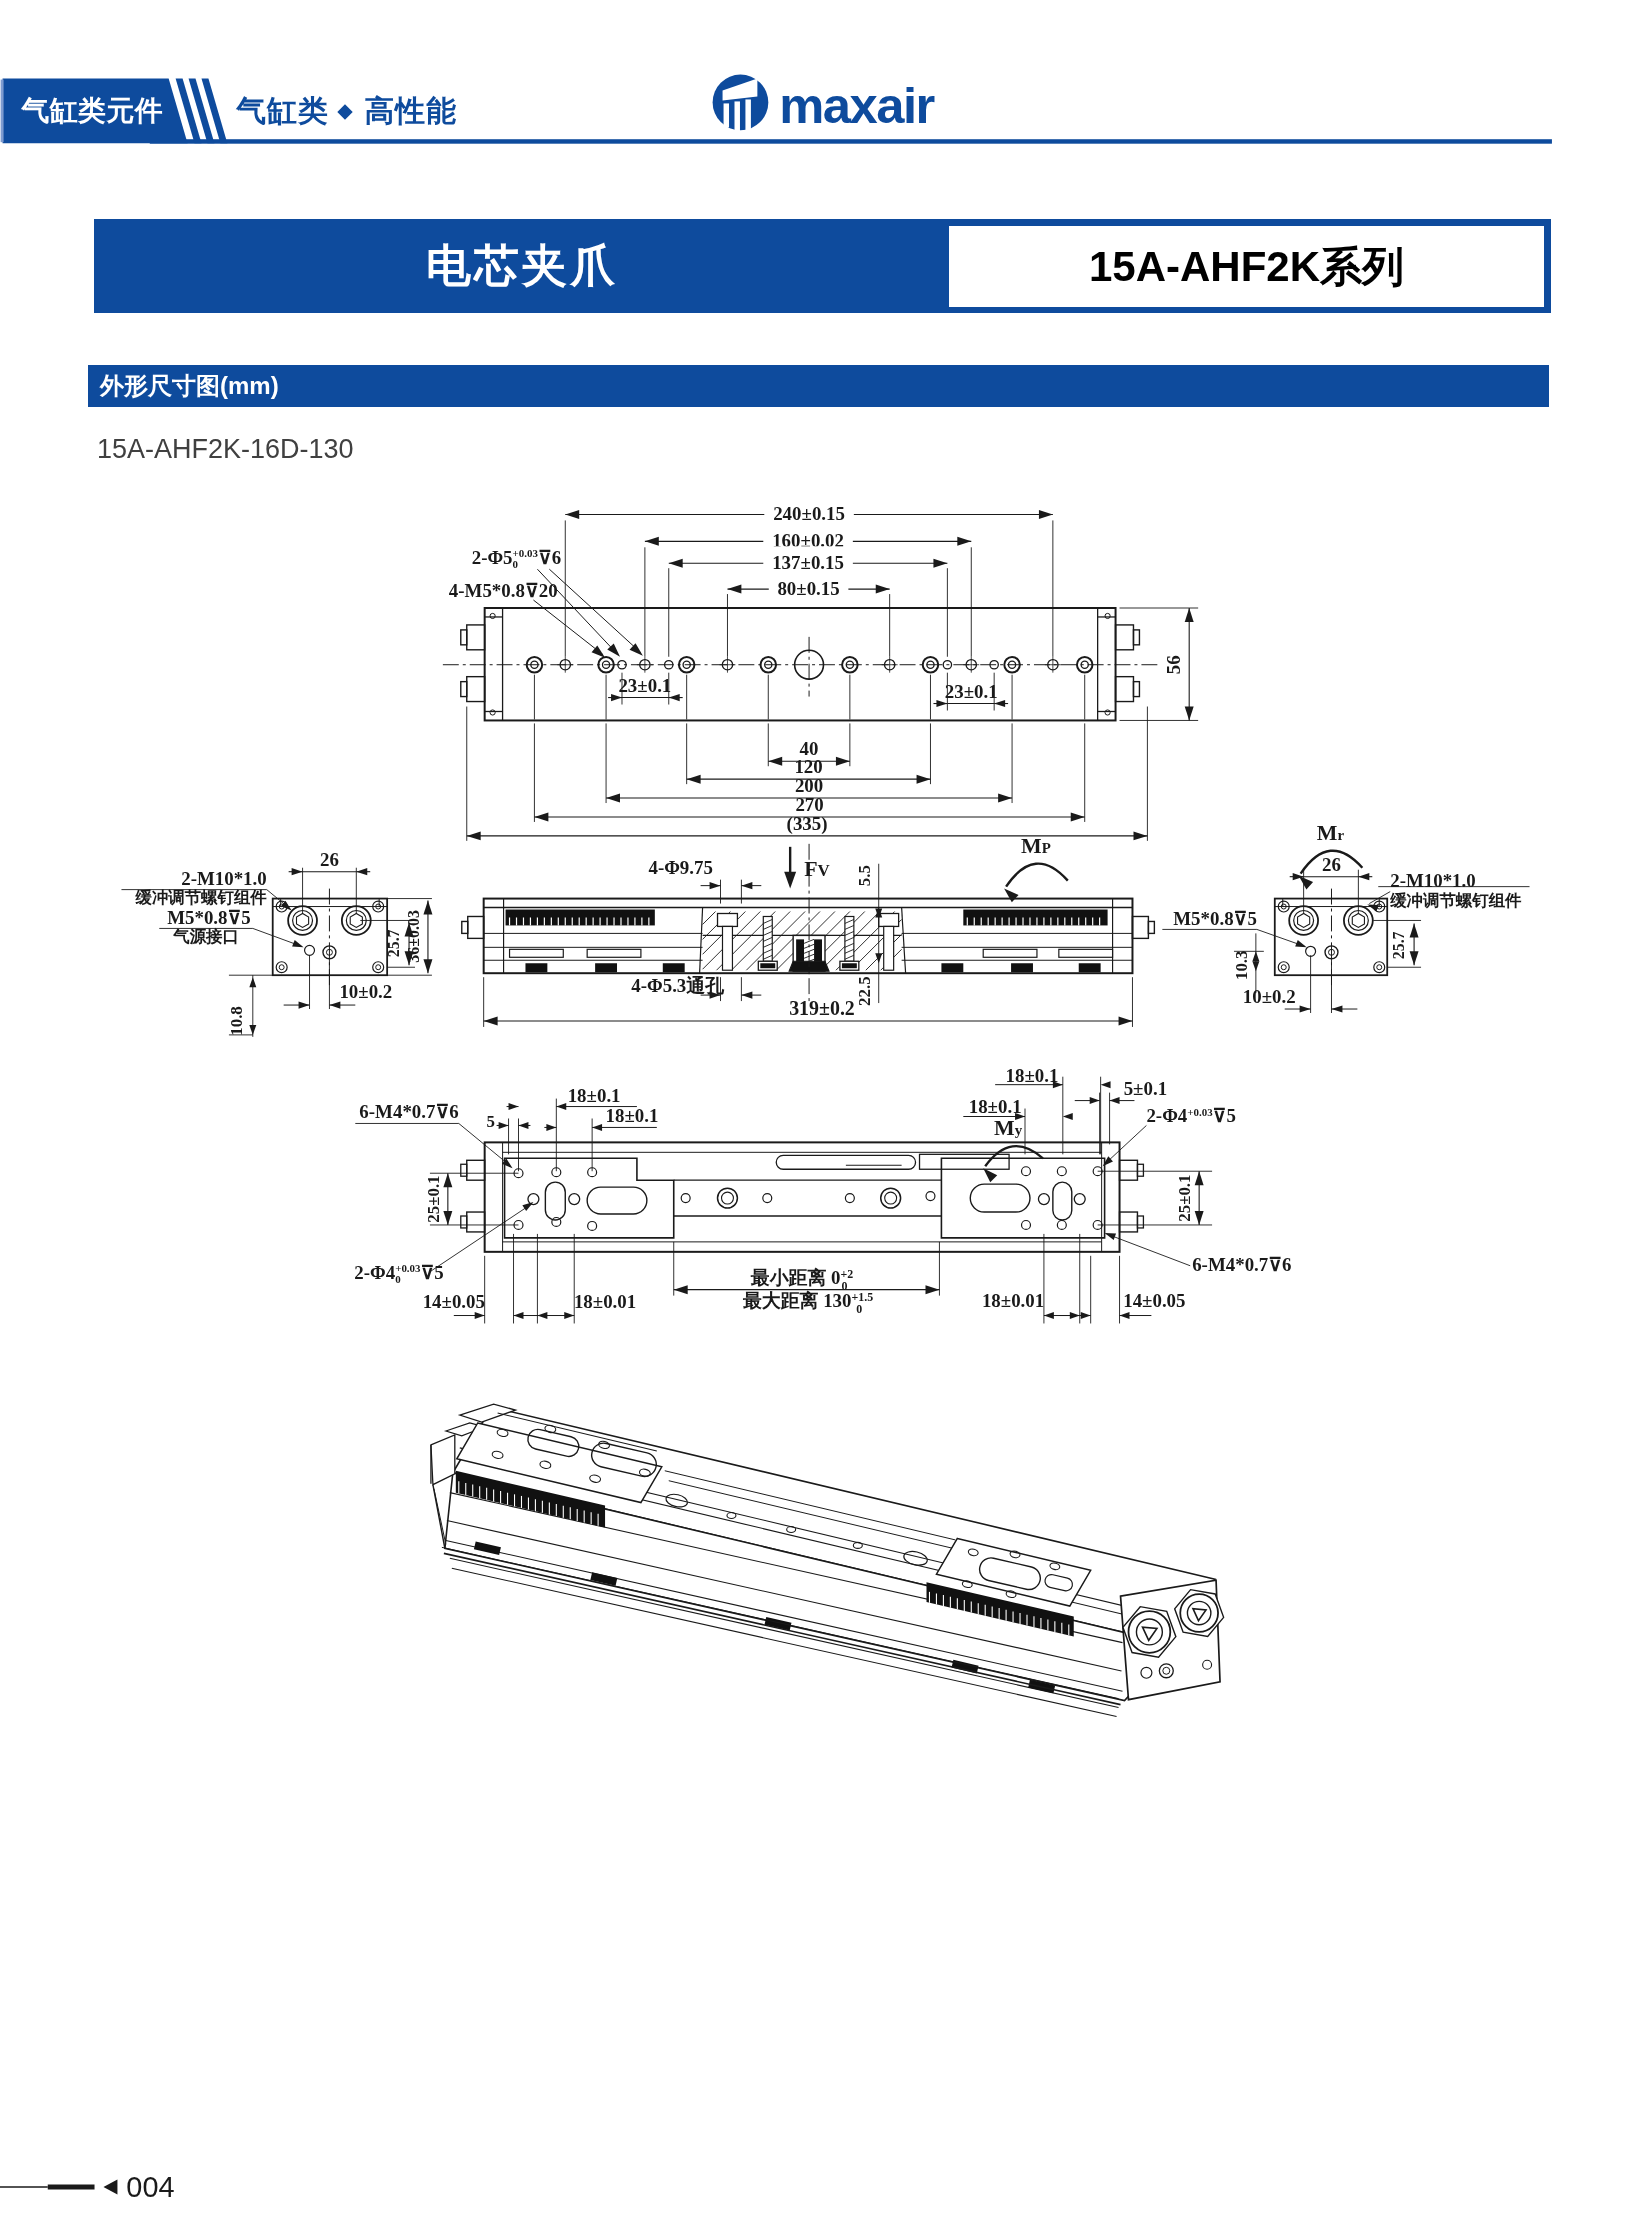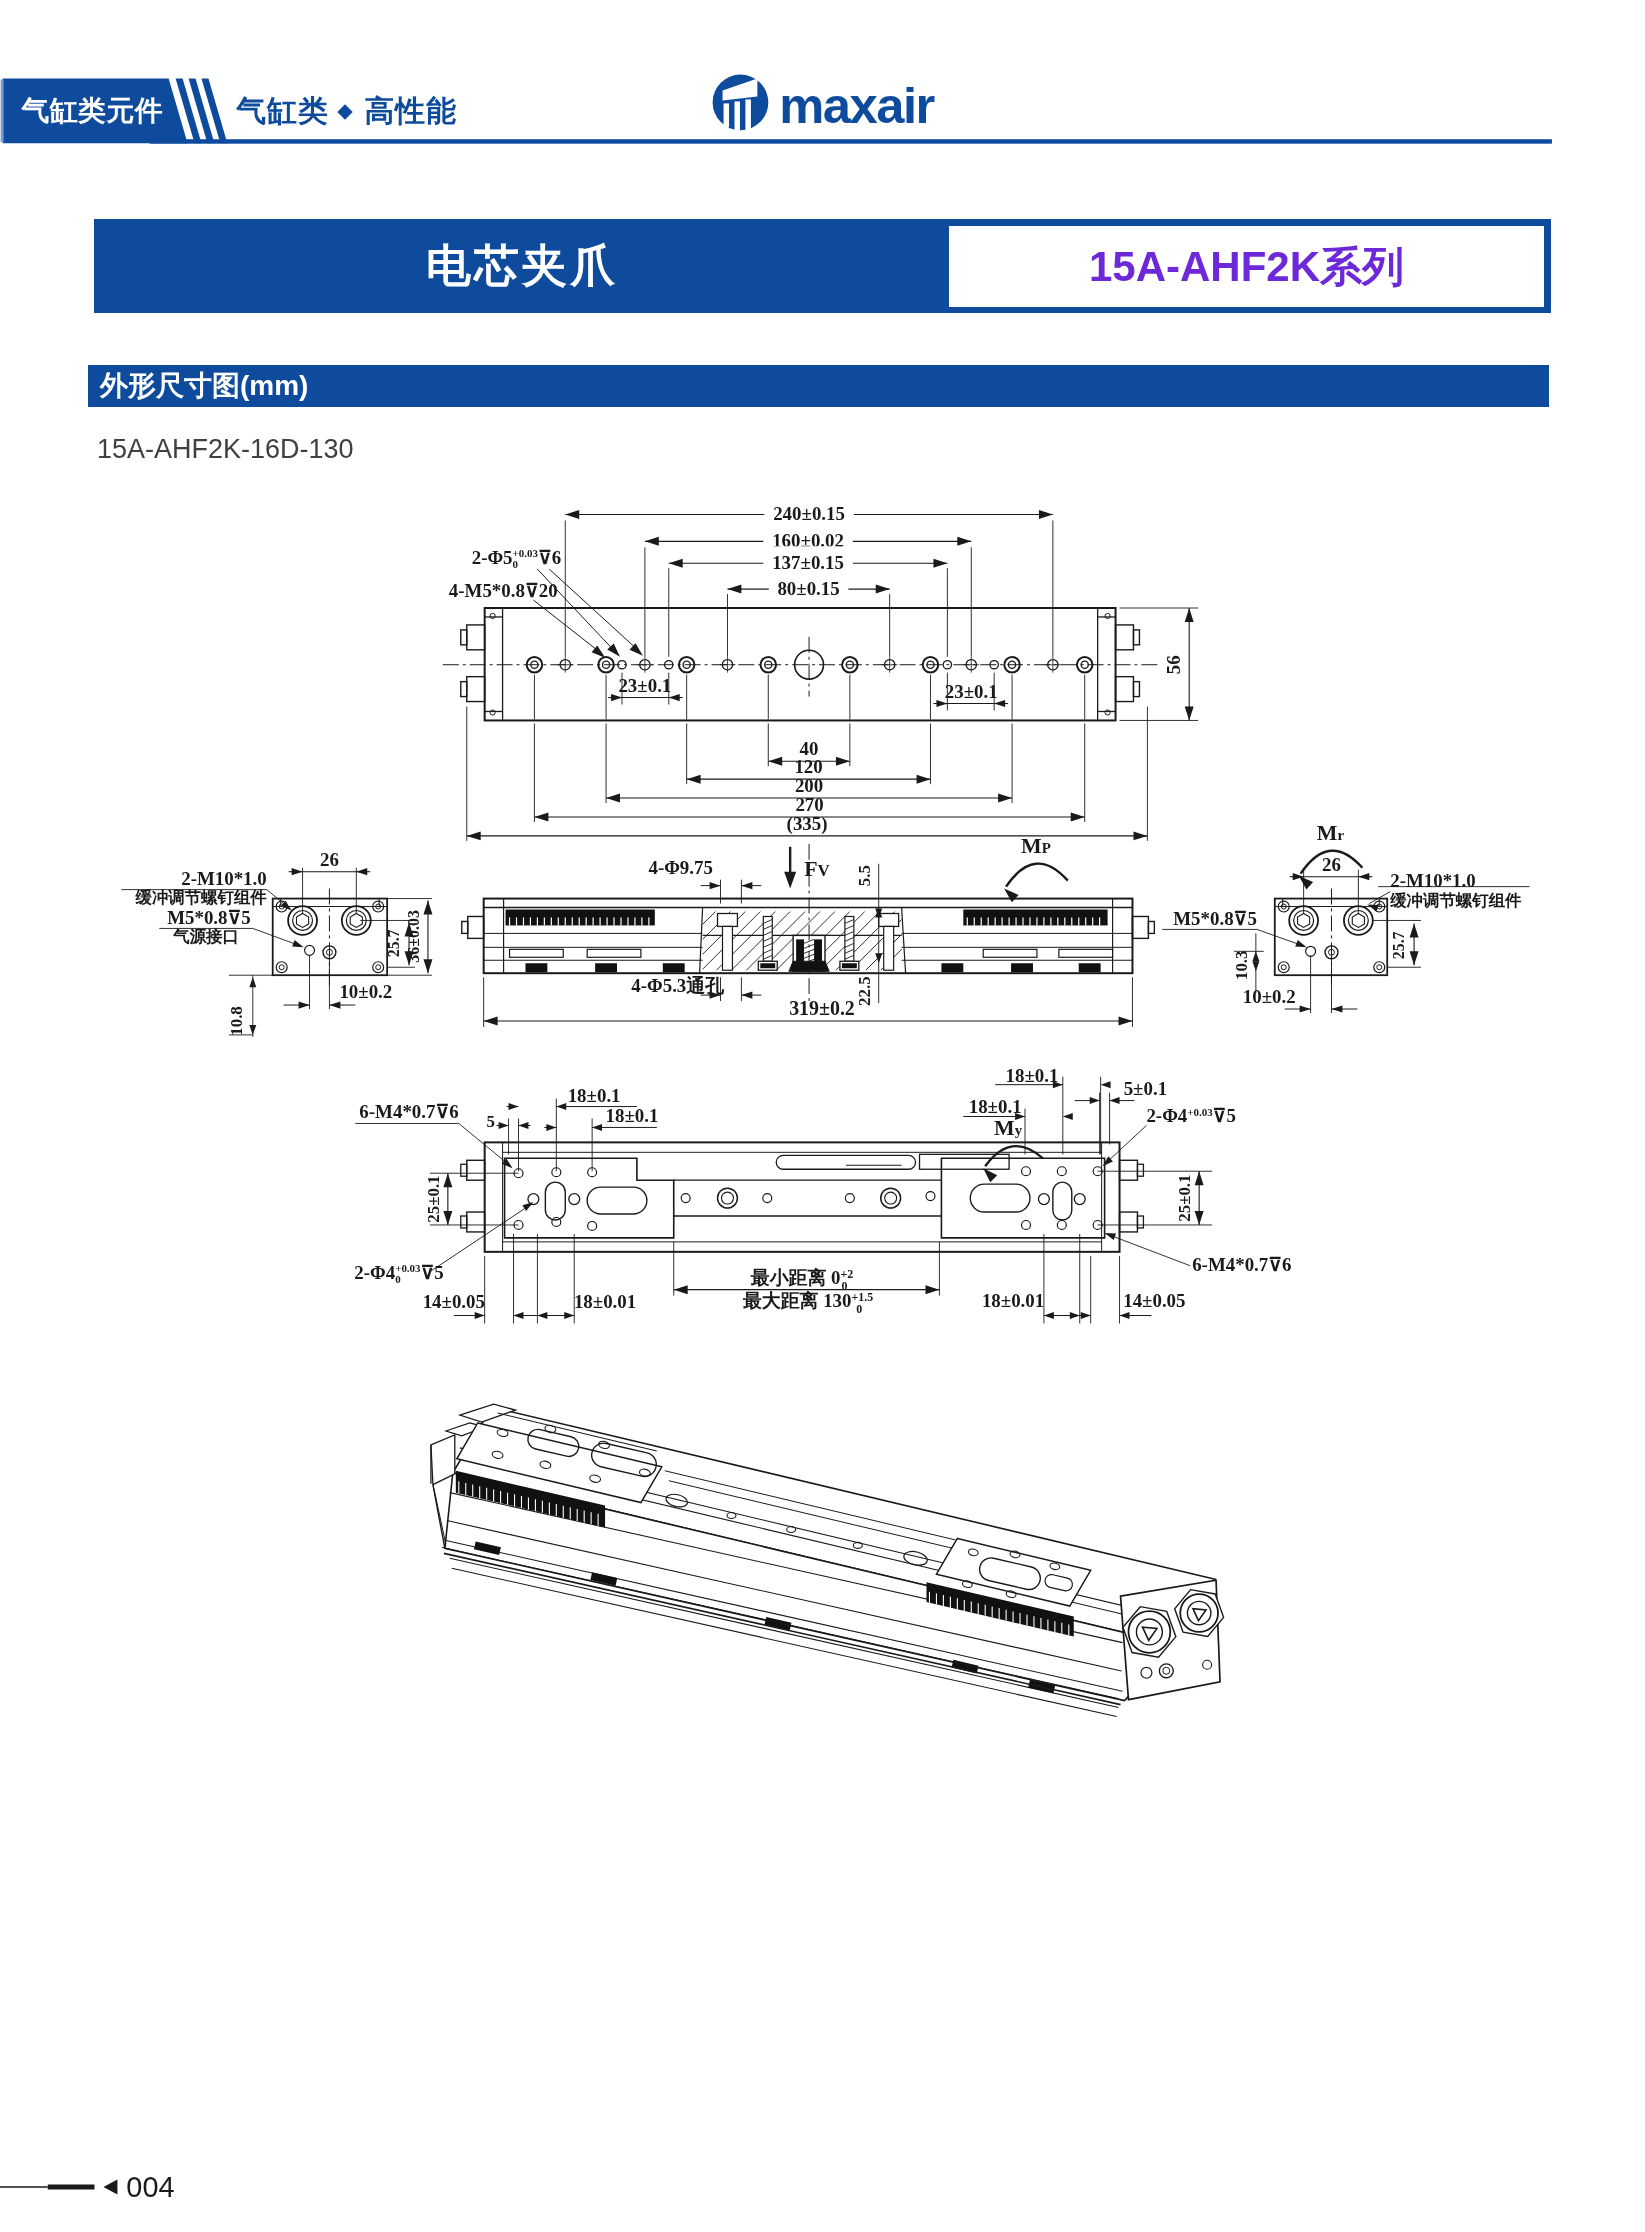--- a/index.html
+++ b/index.html
@@ -26,24 +26,24 @@
   <path d="M 726 91 L 761 79 L 761 97 L 726 101 Z" fill="#ffffff"></path>
   <rect x="727" y="104" width="5.5" height="24" fill="#ffffff"></rect>
   <rect x="738" y="102" width="5.5" height="37" fill="#ffffff"></rect>
   <rect x="749" y="100" width="5.5" height="33" fill="#ffffff"></rect>
   <text x="783" y="124" font-size="51" font-weight="bold" fill="#0e4b9d" letter-spacing="-1.5">maxair</text>
 </svg>
 
 <div class="abs" style="left:94px;top:219px;width:1457px;height:94px;background:#0e4b9d;"></div>
 <div class="abs" style="left:94px;top:219px;width:856px;height:82px;line-height:94px;text-align:center;color:#fff;font-size:45px;font-weight:bold;letter-spacing:3px;">电芯夹爪</div>
 <div class="abs" style="left:949px;top:226px;width:595px;height:81px;background:#ffffff;"></div>
-<div class="abs" style="left:949px;top:226px;width:595px;height:58px;line-height:81px;text-align:center;color:#6d28d9;font-size:42px;font-weight:bold;">15A-AHF2K系列</div>
+<div class="abs" style="left:949px;top:226px;width:595px;height:58px;line-height:81px;text-align:center;color:#000000;font-size:42px;font-weight:bold;">15A-AHF2K系列</div>
 
 <div class="abs" style="left:88px;top:365px;width:1461px;height:42px;background:#0e4b9d;"></div>
-<div class="abs" style="left:100px;top:365px;height:42px;line-height:42px;color:#fff;font-size:28px;font-weight:bold;">外形尺寸图(mm)</div>
+<div class="abs" style="left:100px;top:365px;height:42px;line-height:42px;color:#fff;font-size:24px;font-weight:bold;">外形尺寸图(mm)</div>
 
 <div class="abs" style="left:97px;top:434px;font-size:27px;color:#404040;">15A-AHF2K-16D-130</div>
 
 <svg class="abs" style="left:0;top:0;" width="1646" height="2233" viewBox="0 0 1654 2244">
 
 <rect x="487" y="611" width="634" height="113" fill="none" stroke="#1a1a1a" stroke-width="2.0"></rect>
 <line x1="505" y1="611" x2="505" y2="724" stroke="#1a1a1a" stroke-width="1.3"></line>
 <line x1="1103" y1="611" x2="1103" y2="724" stroke="#1a1a1a" stroke-width="1.3"></line>
 <line x1="487" y1="620" x2="505" y2="620" stroke="#1a1a1a" stroke-width="1.3"></line>
 <line x1="487" y1="715" x2="505" y2="715" stroke="#1a1a1a" stroke-width="1.3"></line>

